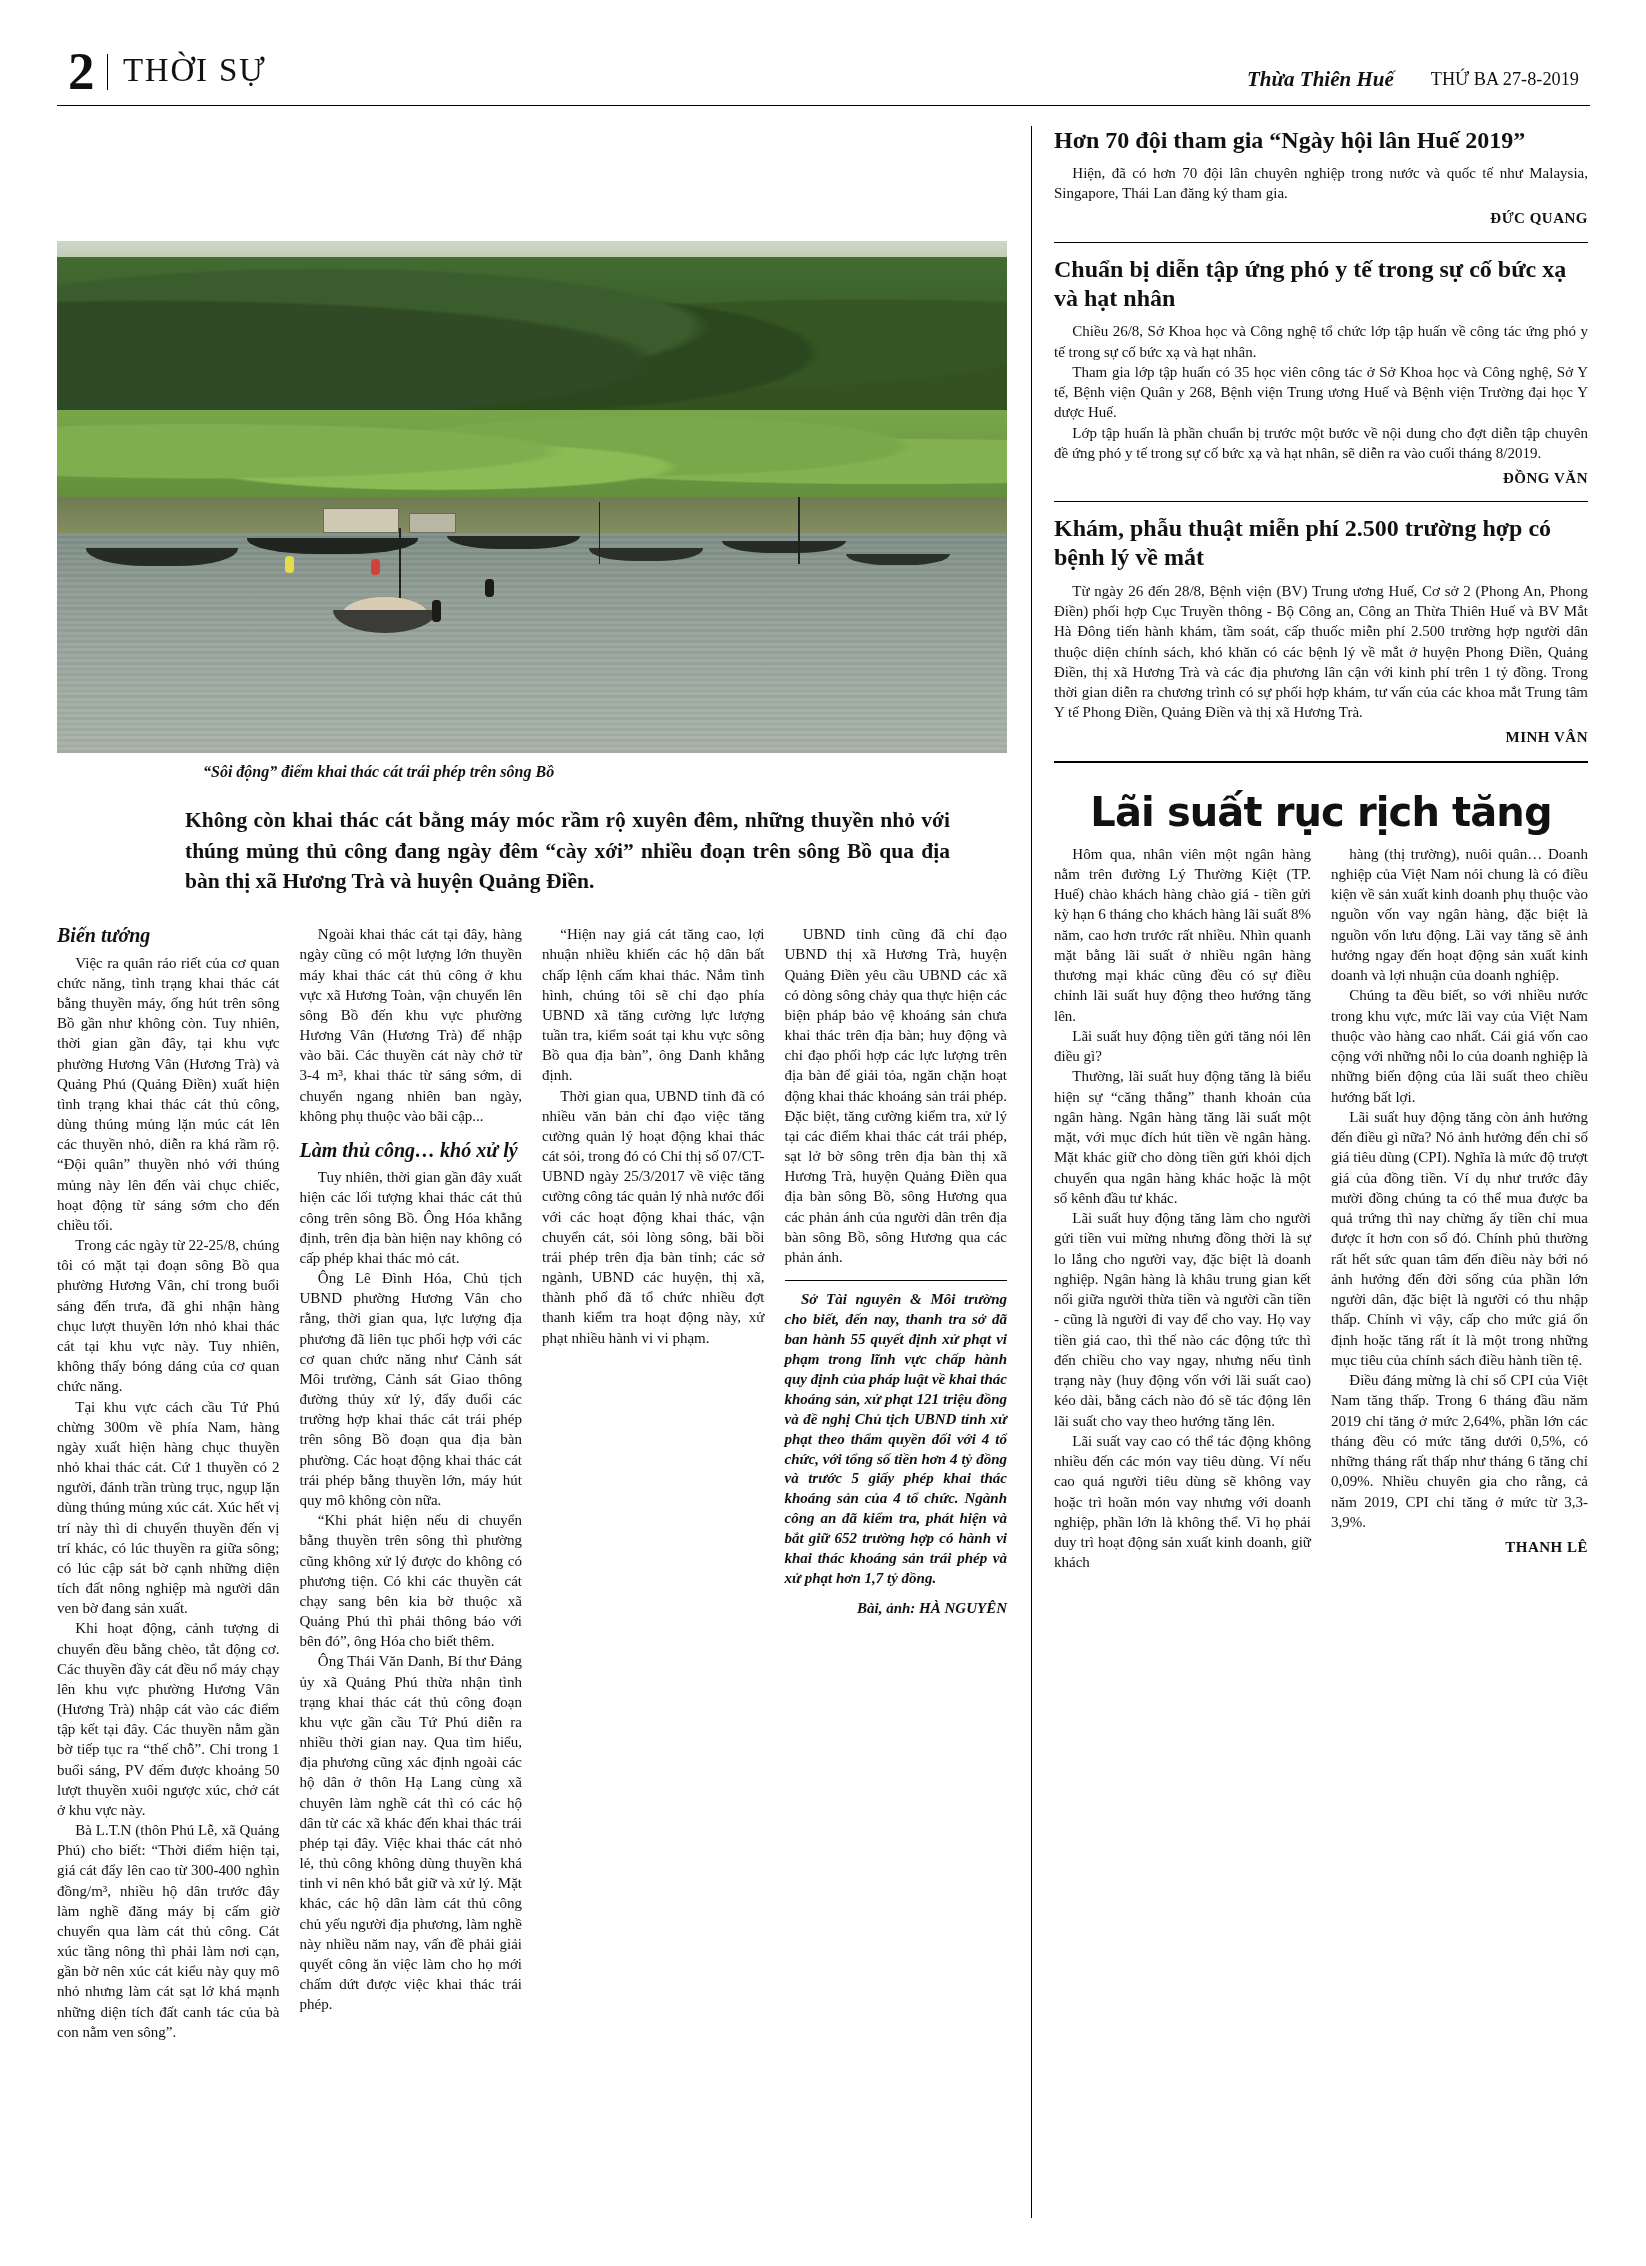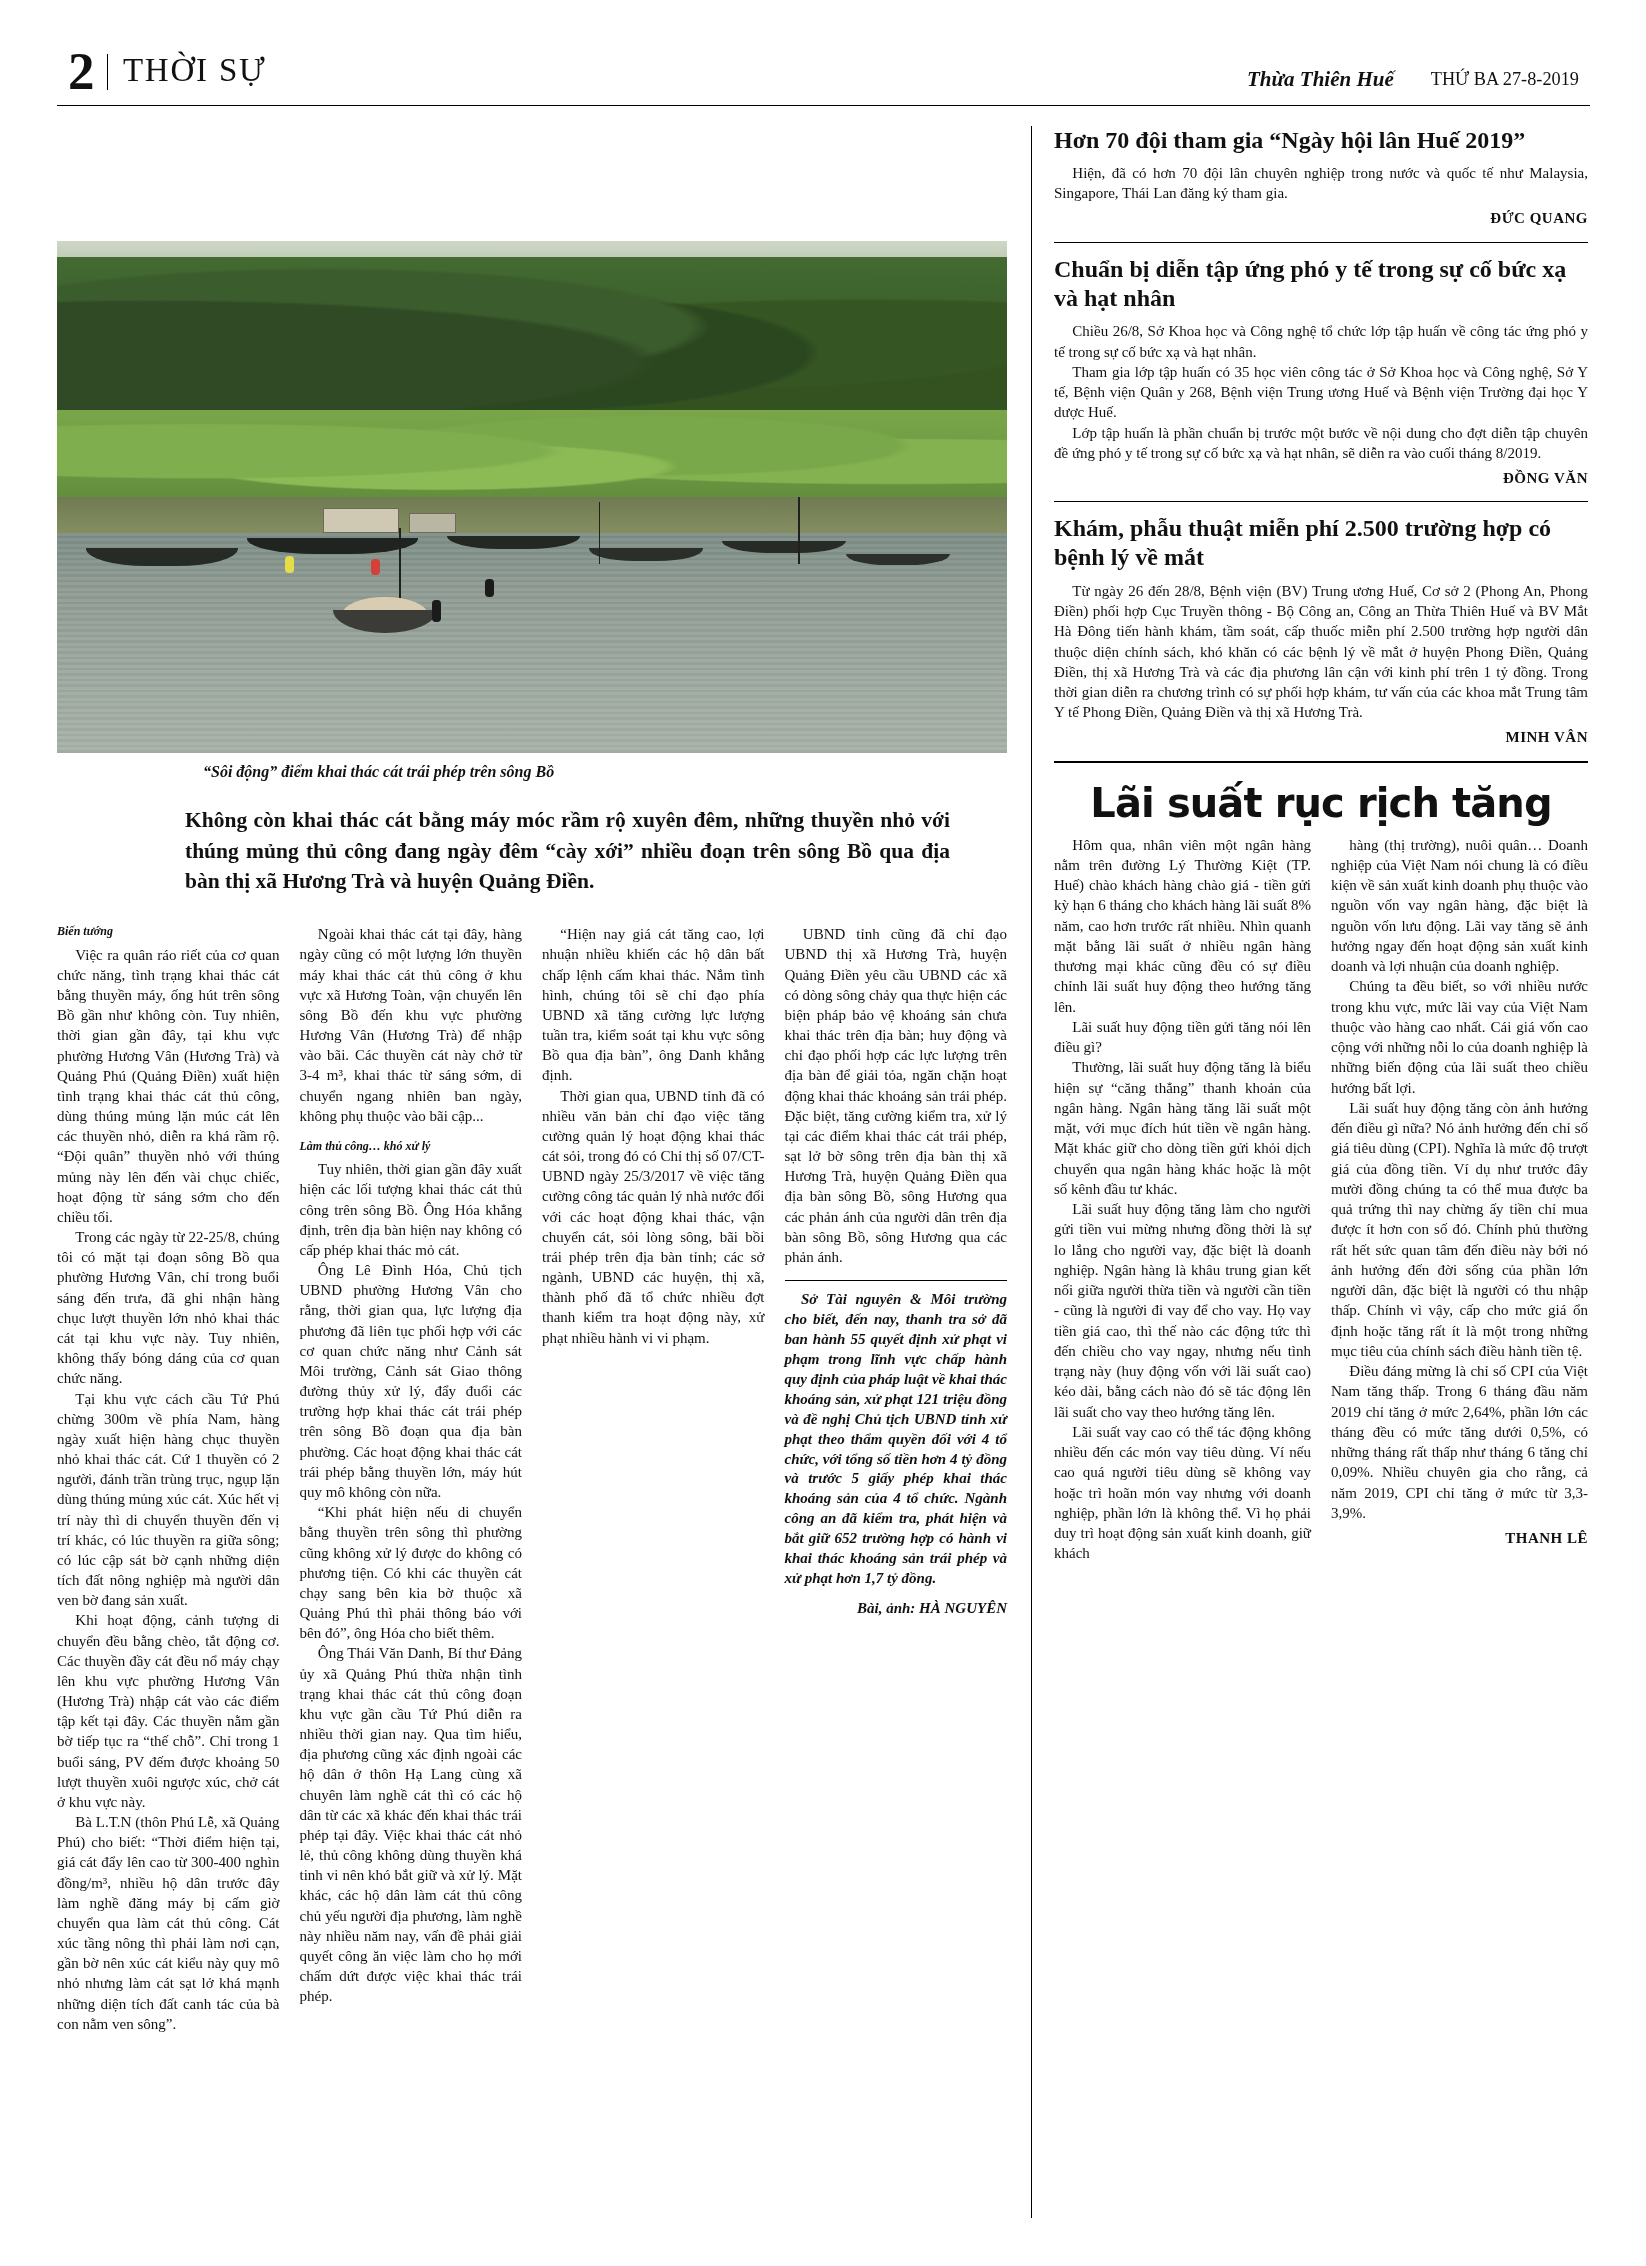--- a/index.html
+++ b/index.html
@@ -173,21 +173,21 @@
 
   
   .story {
     margin-top: 27.4px;
     display: grid;
     grid-template-columns: repeat(4, 1fr);
     column-gap: 20px;
   }
   .story .col { position: relative; }
   .sub-head {
-    font-size: 12px;
+    font-size: 20px;
     font-weight: 700;
     font-style: italic;
     margin: 0 0 5.5px 0;
   }
   .story p {
     margin: 0;
     font-size: 15px;
     line-height: 1.345;
     text-align: justify;
     text-indent: 18.3px;
@@ -234,21 +234,21 @@
     font-weight: 700;
     margin-top: 6.4px;
     letter-spacing: 0.5px;
   }
   .rule { border:0; border-top: 1.3px solid #000; margin: 12px 0 12px 0; }
 
   
   .feature {
     border-top: 2.3px solid #000;
     margin-top: 8px;
-    padding-top: 19px;
+    padding-top: 28px;
   }
   .feature-head {
     font-family: "DejaVu Sans", sans-serif;
     font-weight: 700;
     font-size: 40px;
     letter-spacing: -0.9px;
     text-align: center;
     line-height: 1.05;
     margin-bottom: 11px;
   }

